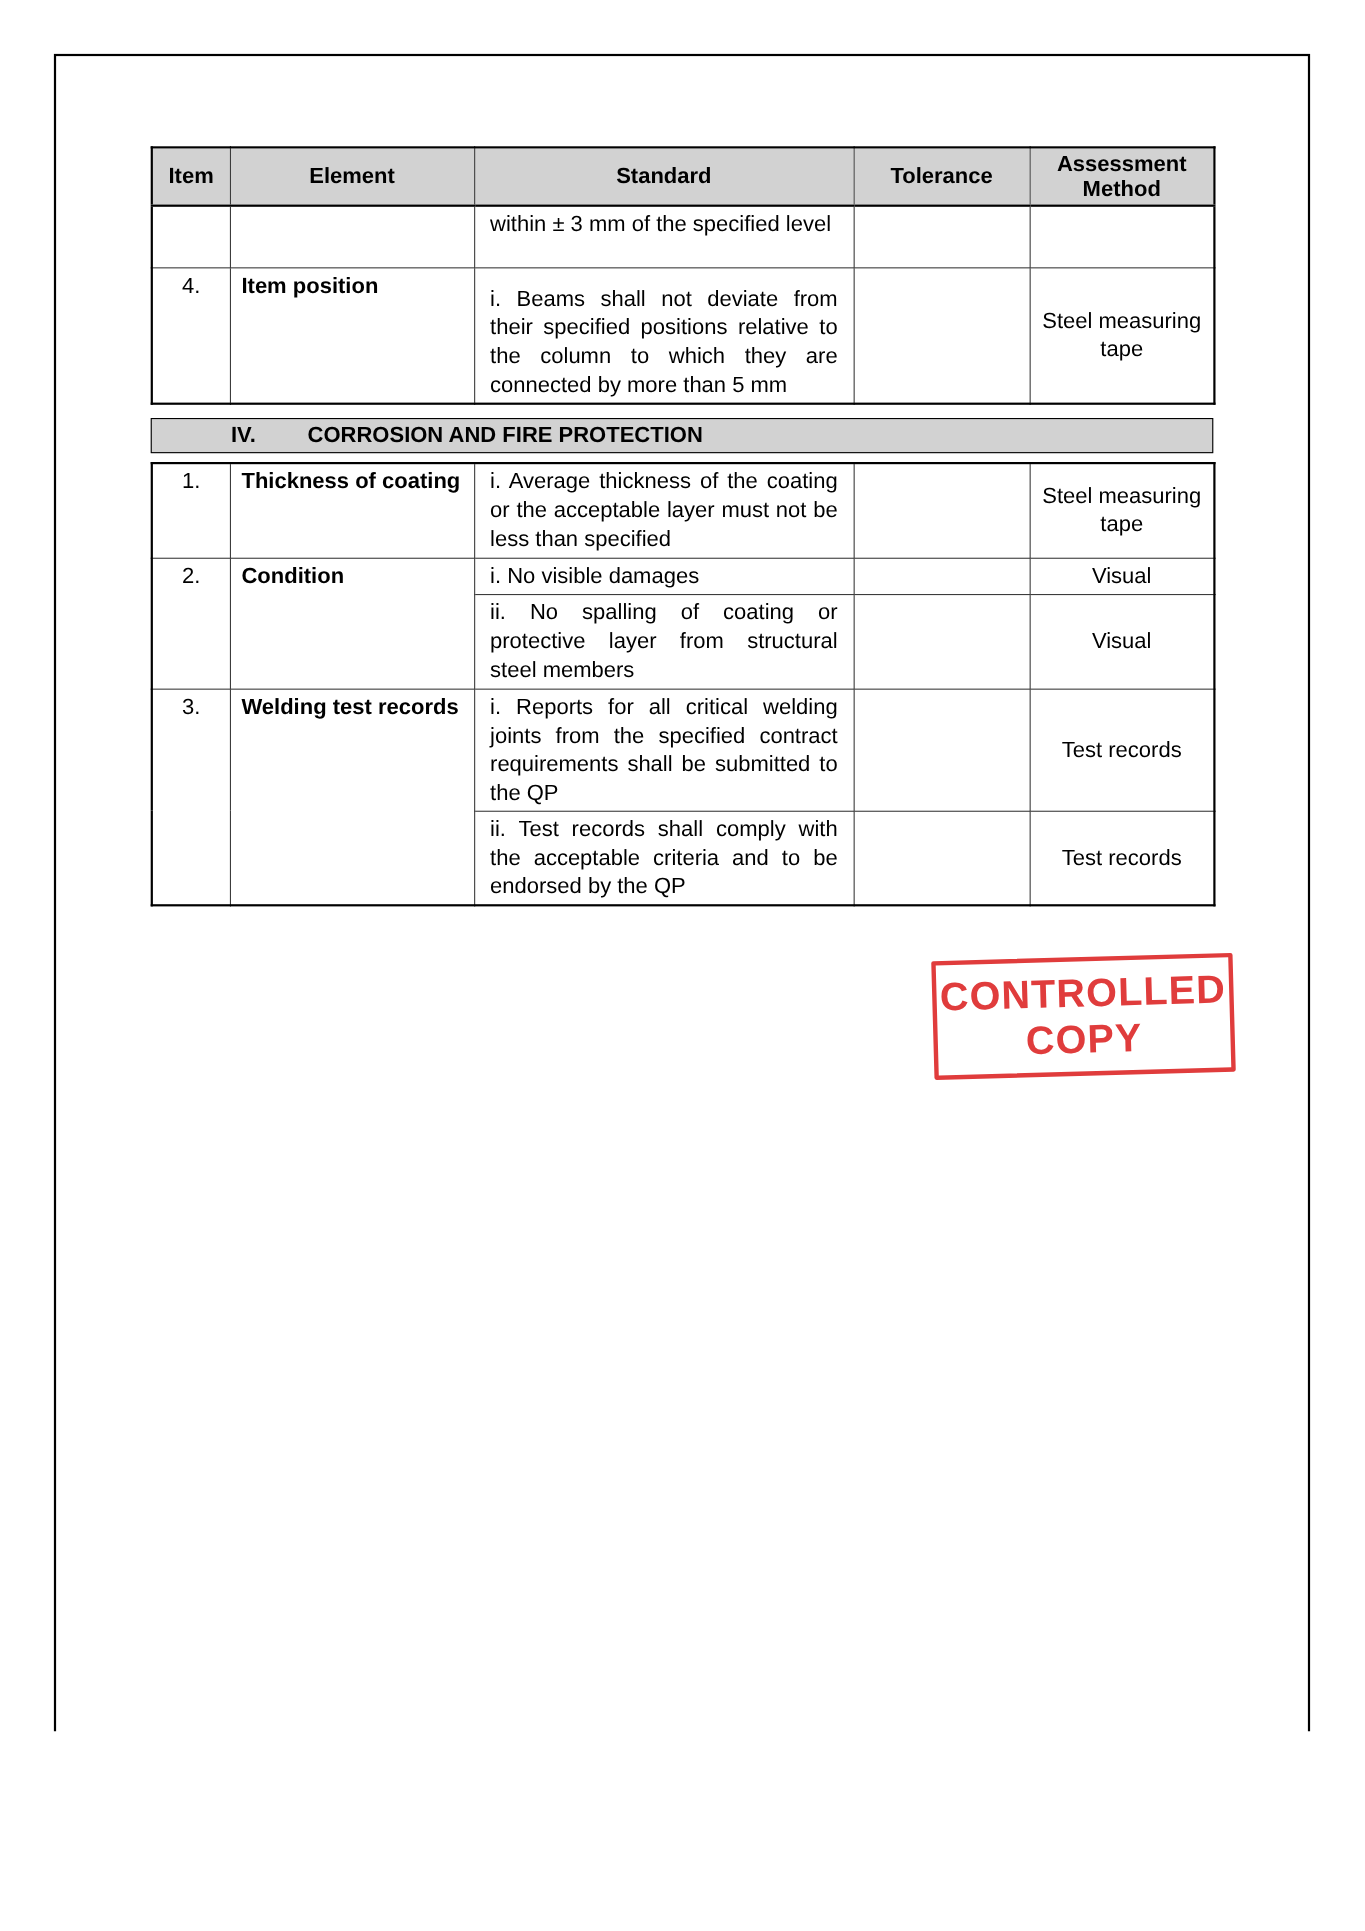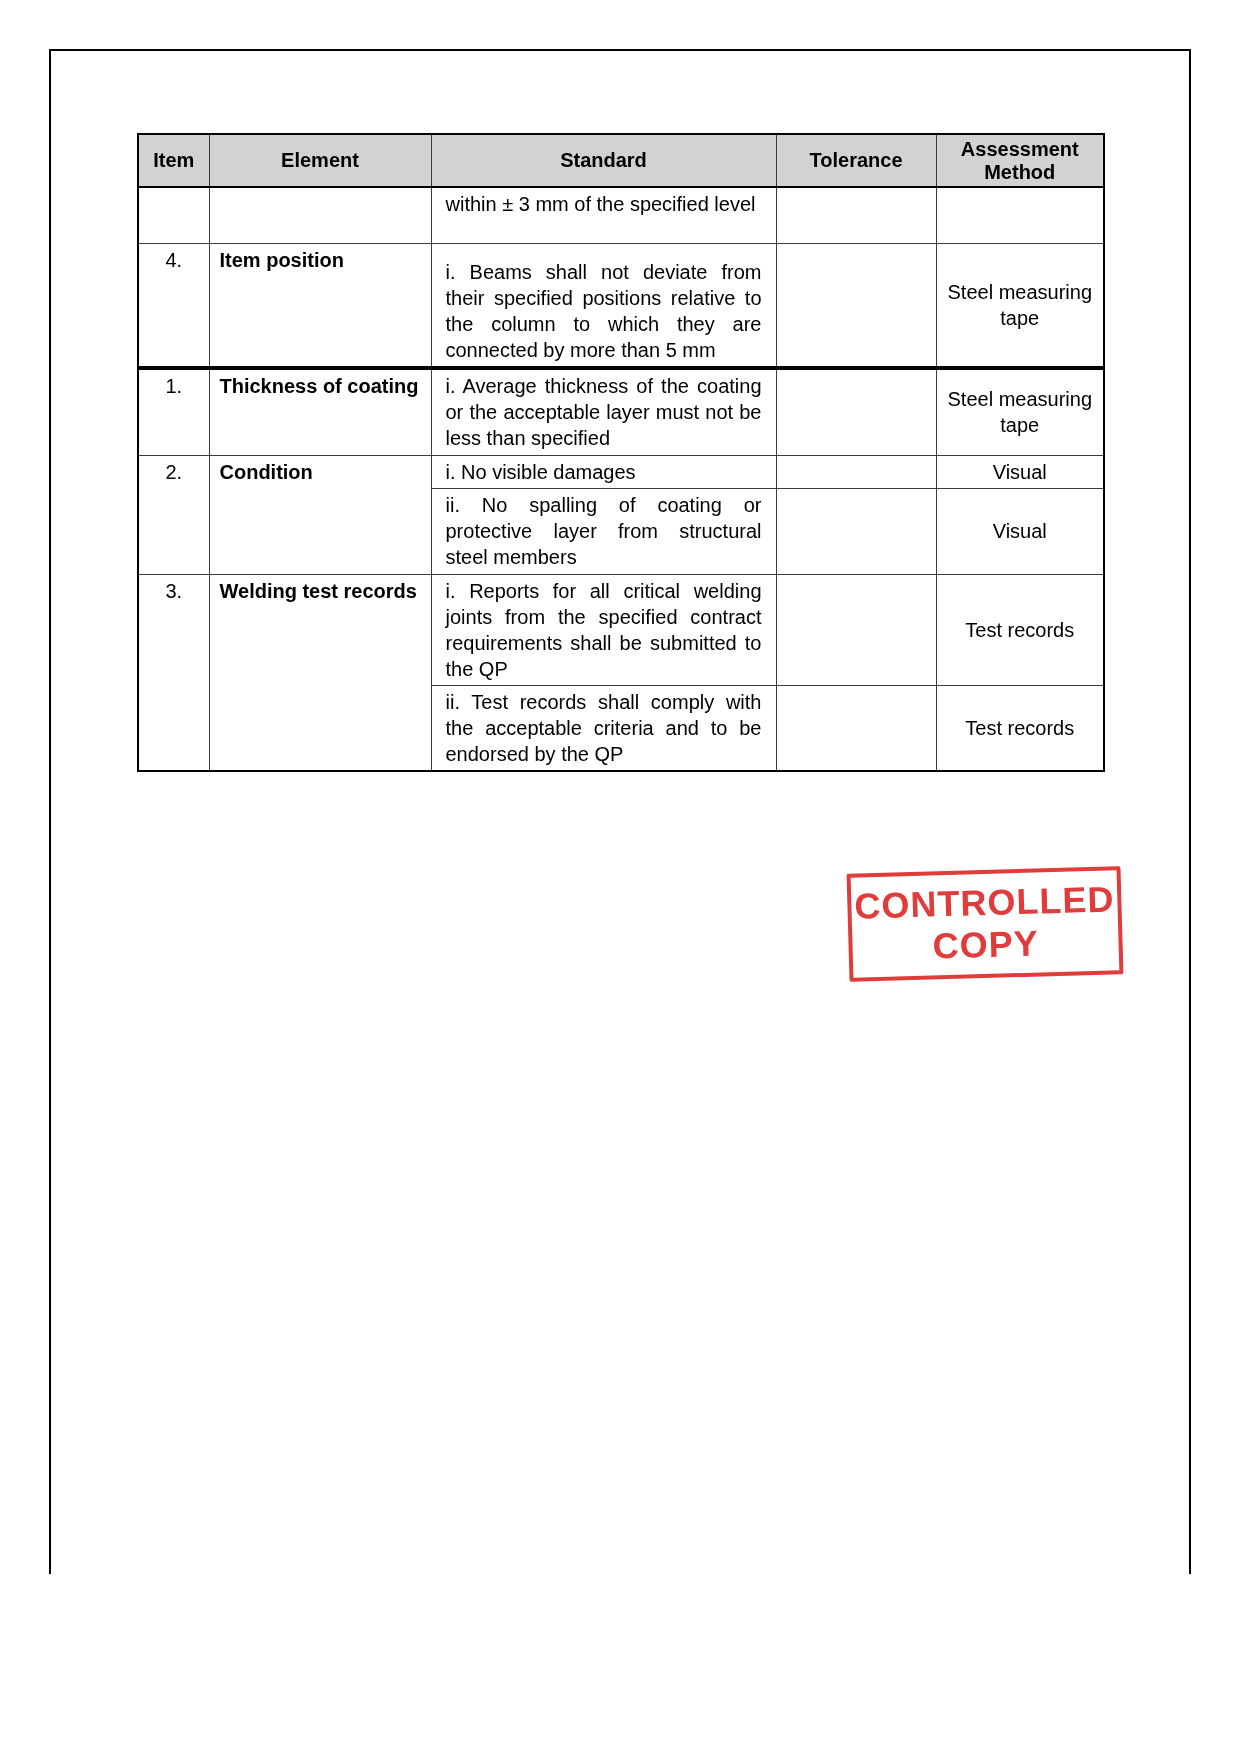--- a/index.html
+++ b/index.html
@@ -97,20 +97,24 @@
         <tr class="h124">
           <td class="item">4.</td>
           <td class="elem">Item position</td>
           <td class="std pt">i. Beams shall not deviate from their specified positions relative to the column to which they are connected by more than 5 mm</td>
           <td class="tol"></td>
           <td class="ass">Steel measuring tape</td>
         </tr>
       </tbody>
     </table>
 
+    <div class="band">
+      <span class="numeral">IV.</span>
+      <span class="title">CORROSION AND FIRE PROTECTION</span>
+    </div>
 
     <table class="qc">
       <colgroup>
         <col class="c-item">
           <col class="c-elem">
           <col class="c-std">
           <col class="c-tol">
           <col class="c-ass">
       </colgroup>
       <tbody>

